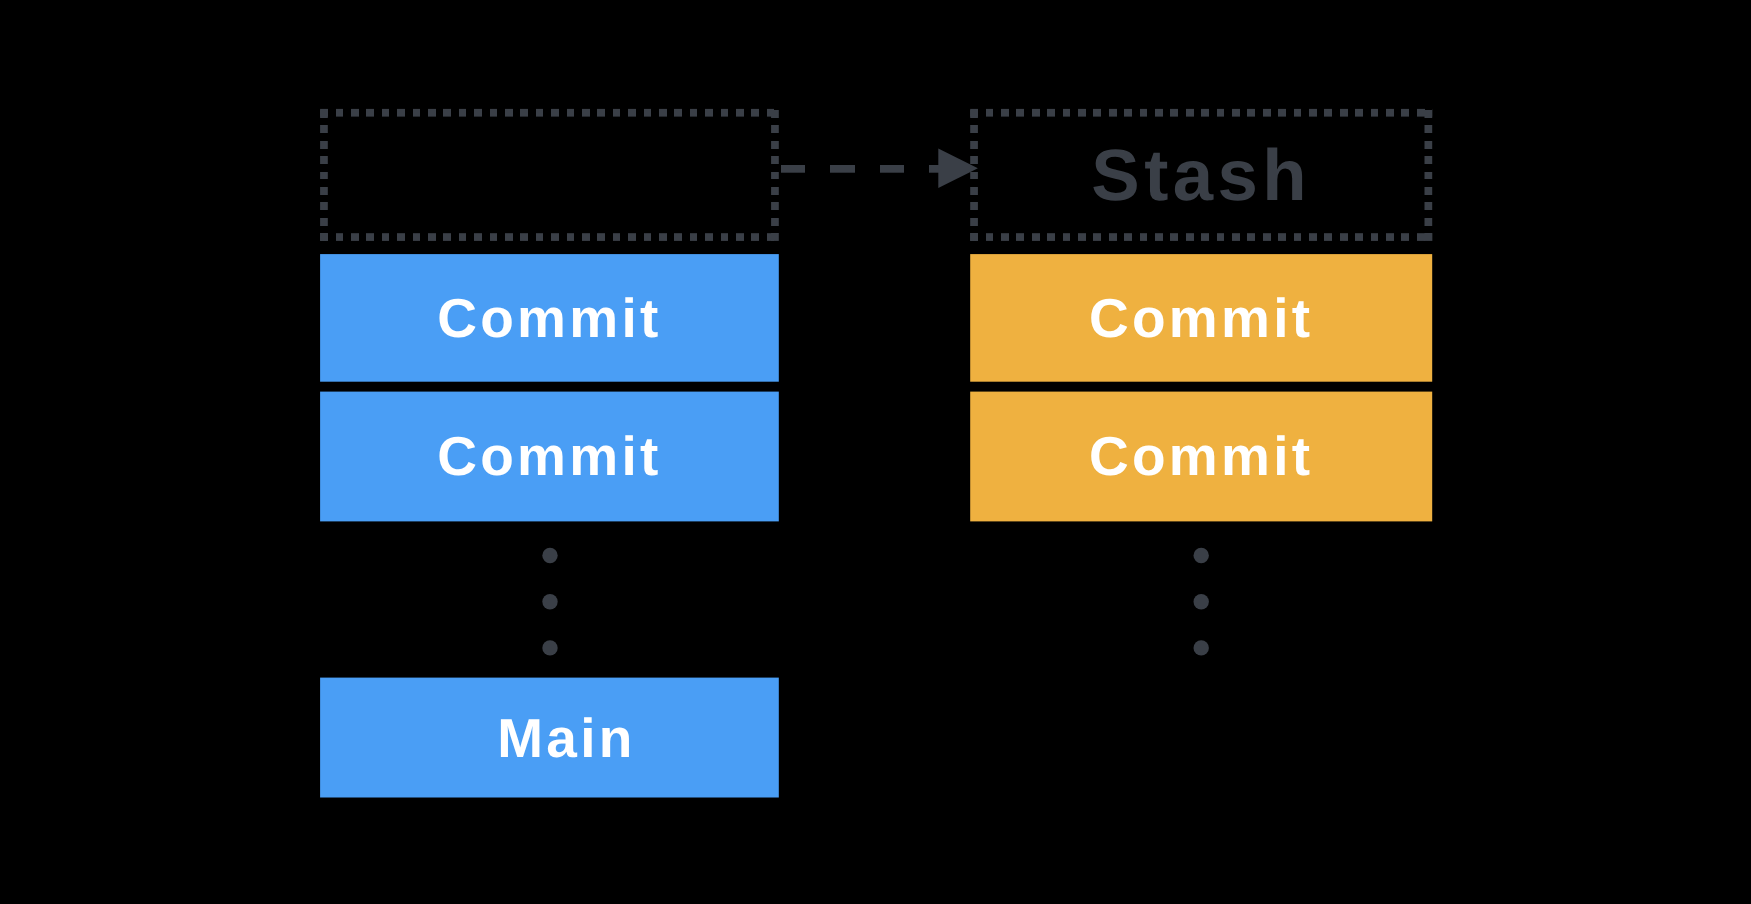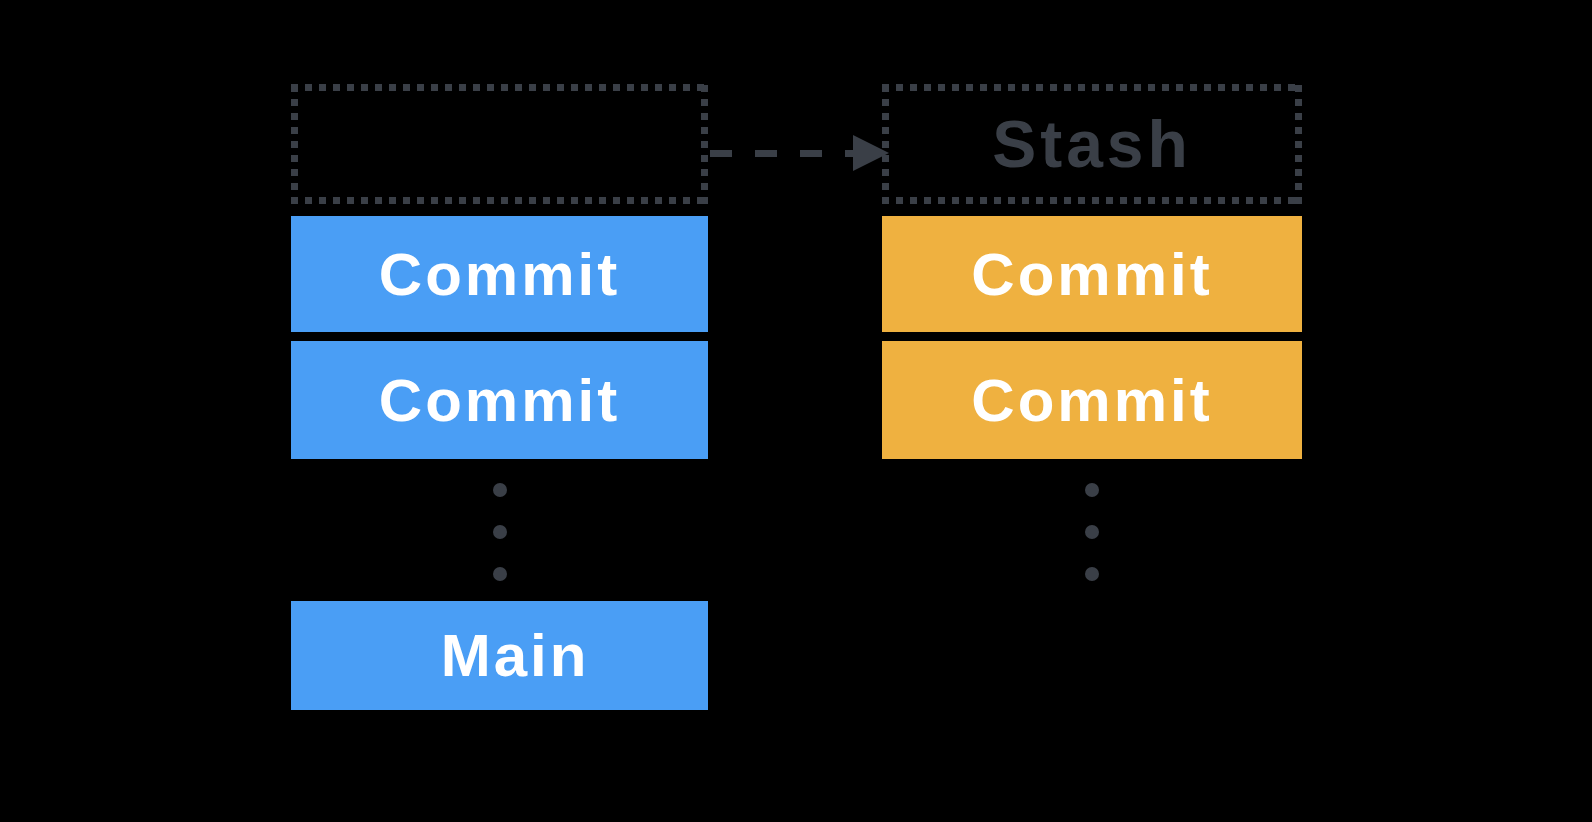--- a/index.html
+++ b/index.html
@@ -11,21 +11,21 @@
   }
   * { margin: 0; padding: 0; box-sizing: border-box; }
   html, body { background: var(--bg); }
   body {
     width: 1592px; height: 822px;
     position: relative; overflow: hidden;
     font-family: "Liberation Sans", "DejaVu Sans", sans-serif;
   }
   .canvas { position: absolute; inset: 0; }
 
-  .column { position: absolute; top: 84px; height: 626px; }
+  .column { position: absolute; top: 99px; height: 626px; }
   .column.left  { left: 291px; width: 417px; }
   .column.right { left: 882px; width: 420px; }
 
   
   .stash-slot {
     position: absolute; top: 0; left: 0; right: 0; height: 120px;
     display: flex; align-items: center; justify-content: center;
     background-image:
       repeating-linear-gradient(90deg, var(--gray) 0 7px, transparent 7px 14px),
       repeating-linear-gradient(90deg, var(--gray) 0 7px, transparent 7px 14px),
@@ -35,21 +35,21 @@
     background-size: 100% 7px, 100% 7px, 7px 100%, 7px 100%;
     background-repeat: no-repeat;
     color: var(--gray);
     font-size: 66px; font-weight: 700; letter-spacing: 4px;
   }
 
   .box {
     position: absolute; left: 0; right: 0;
     display: flex; align-items: center; justify-content: center;
     color: var(--white);
-    font-size: 60px; font-weight: 700; letter-spacing: 3px;
+    font-size: 50px; font-weight: 700; letter-spacing: 3px;
   }
   .box.blue   { background: var(--blue); }
   .box.orange { background: var(--orange); }
   .commit-1 { top: 132px; height: 116px; }
   .commit-2 { top: 257px; height: 118px; }
   .branch   { top: 517px; height: 109px; padding-left: 31px; }
 
   .dots {
     position: absolute; left: 0; right: 0; top: 399px; height: 98px;
     display: flex; flex-direction: column; align-items: center;

